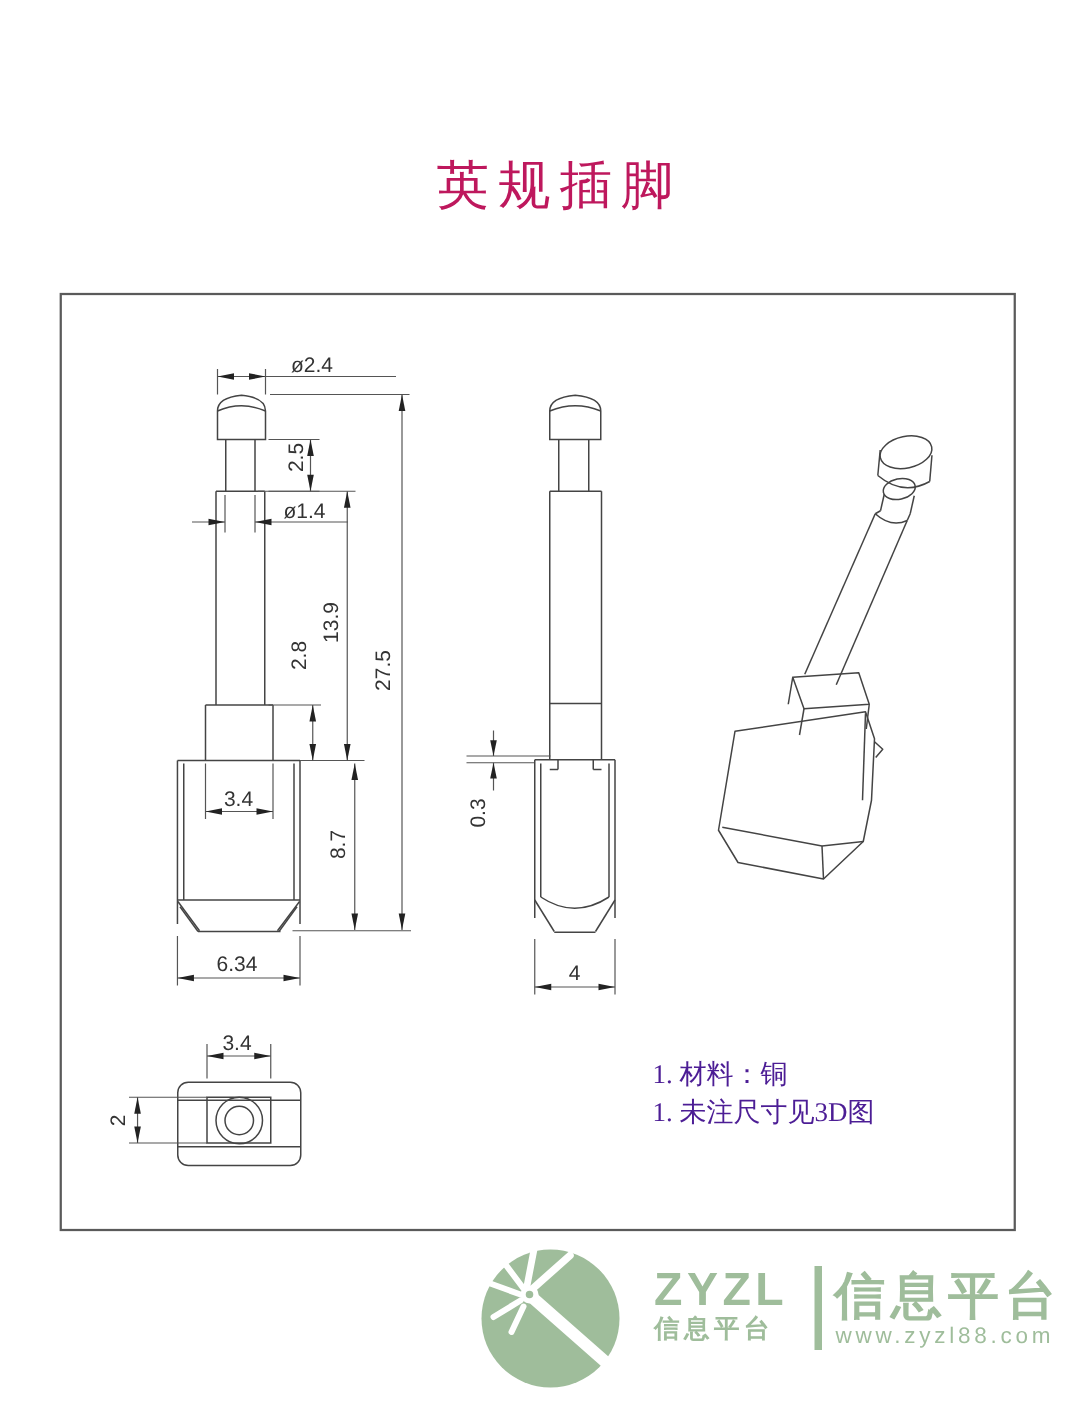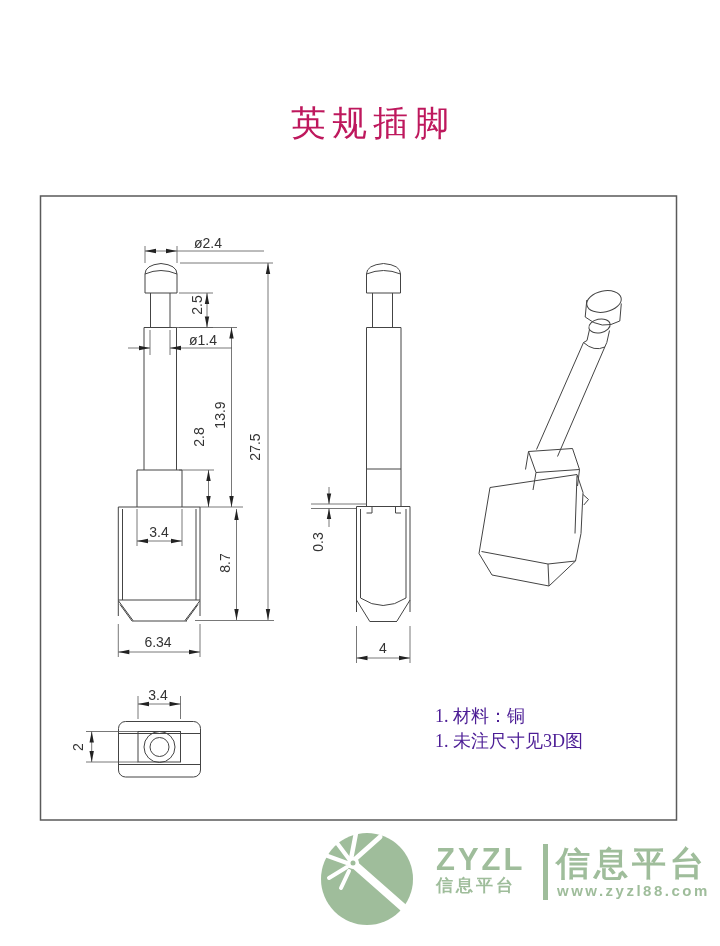--- a/index.html
+++ b/index.html
@@ -14,21 +14,21 @@
          font-size:18px;line-height:25px;white-space:nowrap;}
   .notes p{margin:0;}
   
   .wm{position:absolute;left:0;top:0;width:720px;height:946px;pointer-events:none;}
   .wm *{color:#9fbd9b;}
   .wm .logo{position:absolute;left:318px;top:830px;}
   .wm .abbr{position:absolute;left:436px;top:842px;font-size:31px;font-weight:bold;letter-spacing:3px;}
   .wm .sub{position:absolute;left:436px;top:874px;font-size:17px;font-weight:bold;letter-spacing:3px;}
   .wm .divider{position:absolute;left:543px;top:844px;width:5px;height:56px;background:#9fbd9b;}
   .wm .site{position:absolute;left:556px;top:841px;font-size:34px;font-weight:bold;letter-spacing:4px;}
-  .wm .url{position:absolute;left:557px;top:882px;font-size:15px;font-weight:bold;letter-spacing:2.5px;}
+  .wm .url{position:absolute;left:557px;top:882px;font-size:15px;font-weight:normal;letter-spacing:2.5px;}
   
   text.dim{font-family:"Liberation Sans","DejaVu Sans",sans-serif;font-size:14px;fill:#333;}
 </style>
 </head>
 <body>
 
 <div class="page">
 
   <div class="title">英规插脚</div>
 

